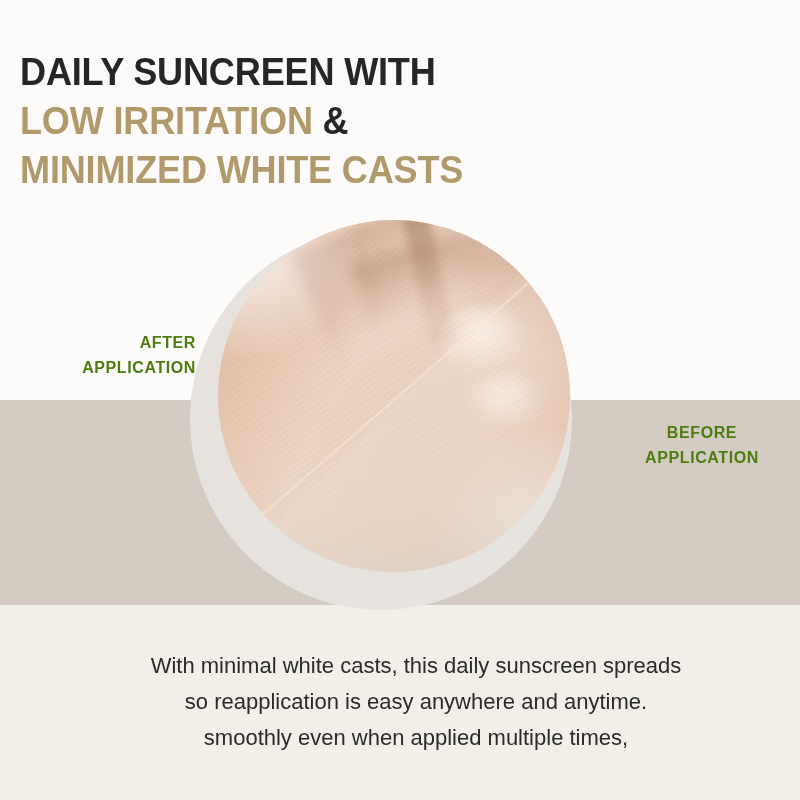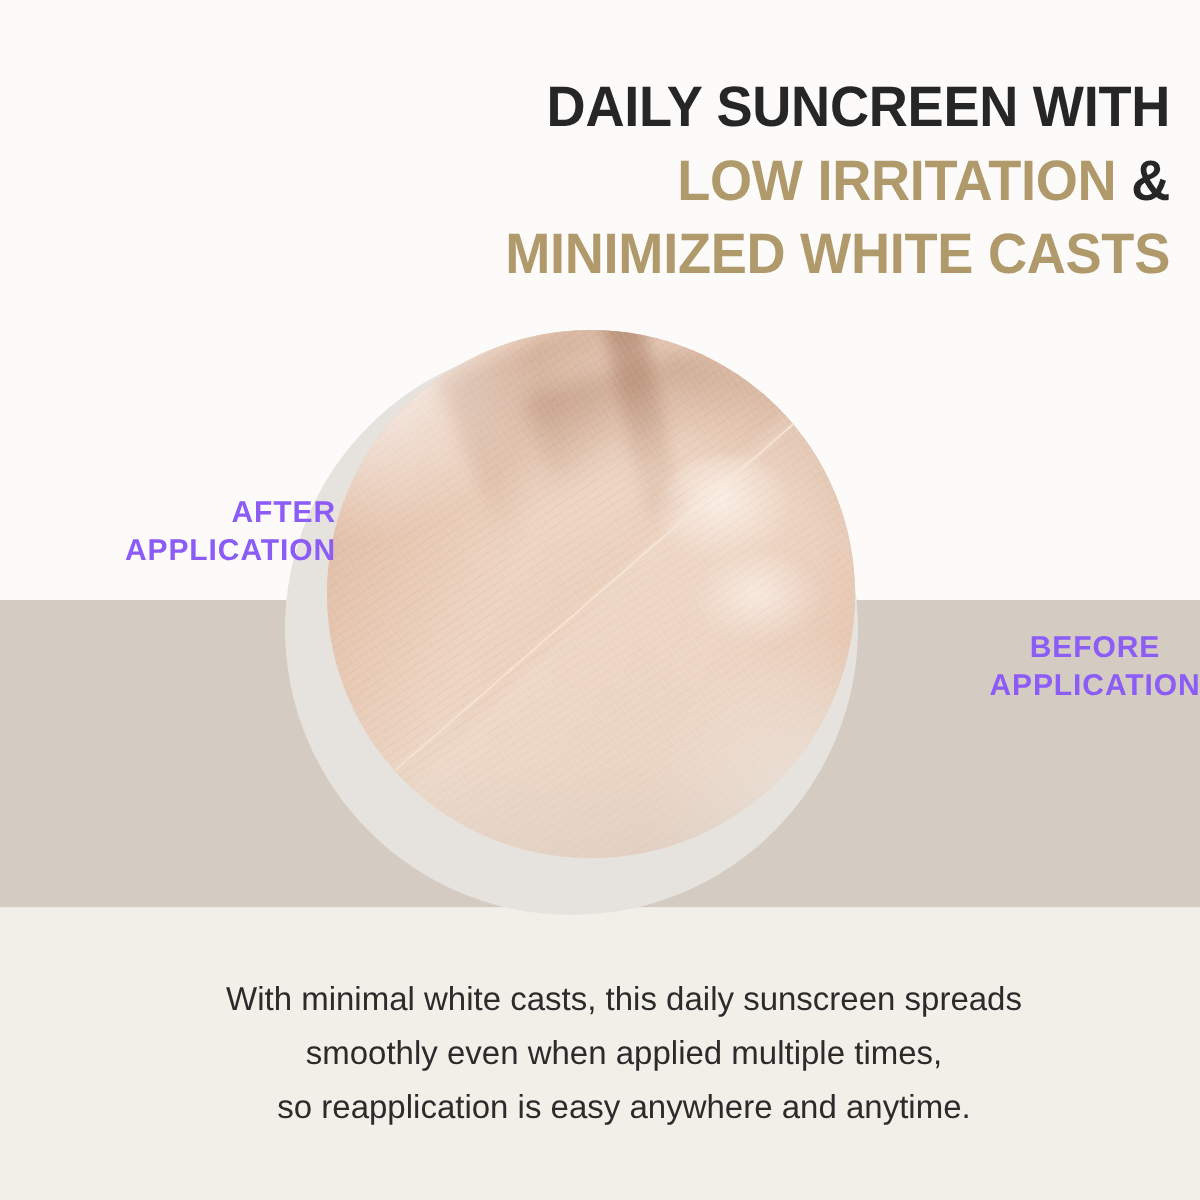--- a/index.html
+++ b/index.html
@@ -39,21 +39,21 @@
     left: 0; top: 605px;
     width: 800px; height: 195px;
     background: #F2EFE9;
   }
 
   
   .headline {
     position: absolute;
     left: 0; top: 48px;
     width: 800px;
-    text-align: right;
+    text-align: left;
     z-index: 40;
   }
   .hl-line {
     font-weight: 700;
     font-size: 38px;
     line-height: 49px;
     letter-spacing: -0.2px;
     white-space: nowrap;
     transform: scaleX(0.95);
   }
@@ -188,27 +188,26 @@
   .wrist-fade {
     position: absolute;
     left: 0; bottom: -4px;
     width: 100%; height: 120px;
     background: linear-gradient(180deg, rgba(212,204,194,0) 0%, rgba(212,204,194,0.10) 45%, rgba(212,204,194,0.45) 100%);
   }
 
   
   .label {
     position: absolute;
-    color: #8b5cf6;
+    color: #4d7c0f;
     font-weight: 700;
-    font-size: 20px;
+    font-size: 16px;
     line-height: 25px;
     letter-spacing: 0.6px;
     z-index: 45;
-    padding-left: 28px;
   }
   .label-after {
     left: 0; top: 330px;
     width: 196px;
     text-align: right;
   }
   .label-before {
     left: 604px; top: 420px;
     width: 196px;
     text-align: center;
@@ -266,17 +265,17 @@
     <div>APPLICATION</div>
   </div>
 
   <div class="label label-before">
     <div>BEFORE</div>
     <div>APPLICATION</div>
   </div>
 
   <div class="body-copy">
     <div class="body-line">With minimal white casts, this daily sunscreen spreads</div>
+    <div class="body-line">so reapplication is easy anywhere and anytime.</div>
     <div class="body-line">smoothly even when applied multiple times,</div>
-    <div class="body-line">so reapplication is easy anywhere and anytime.</div>
   </div>
 
 </div>
 
 </body></html>

